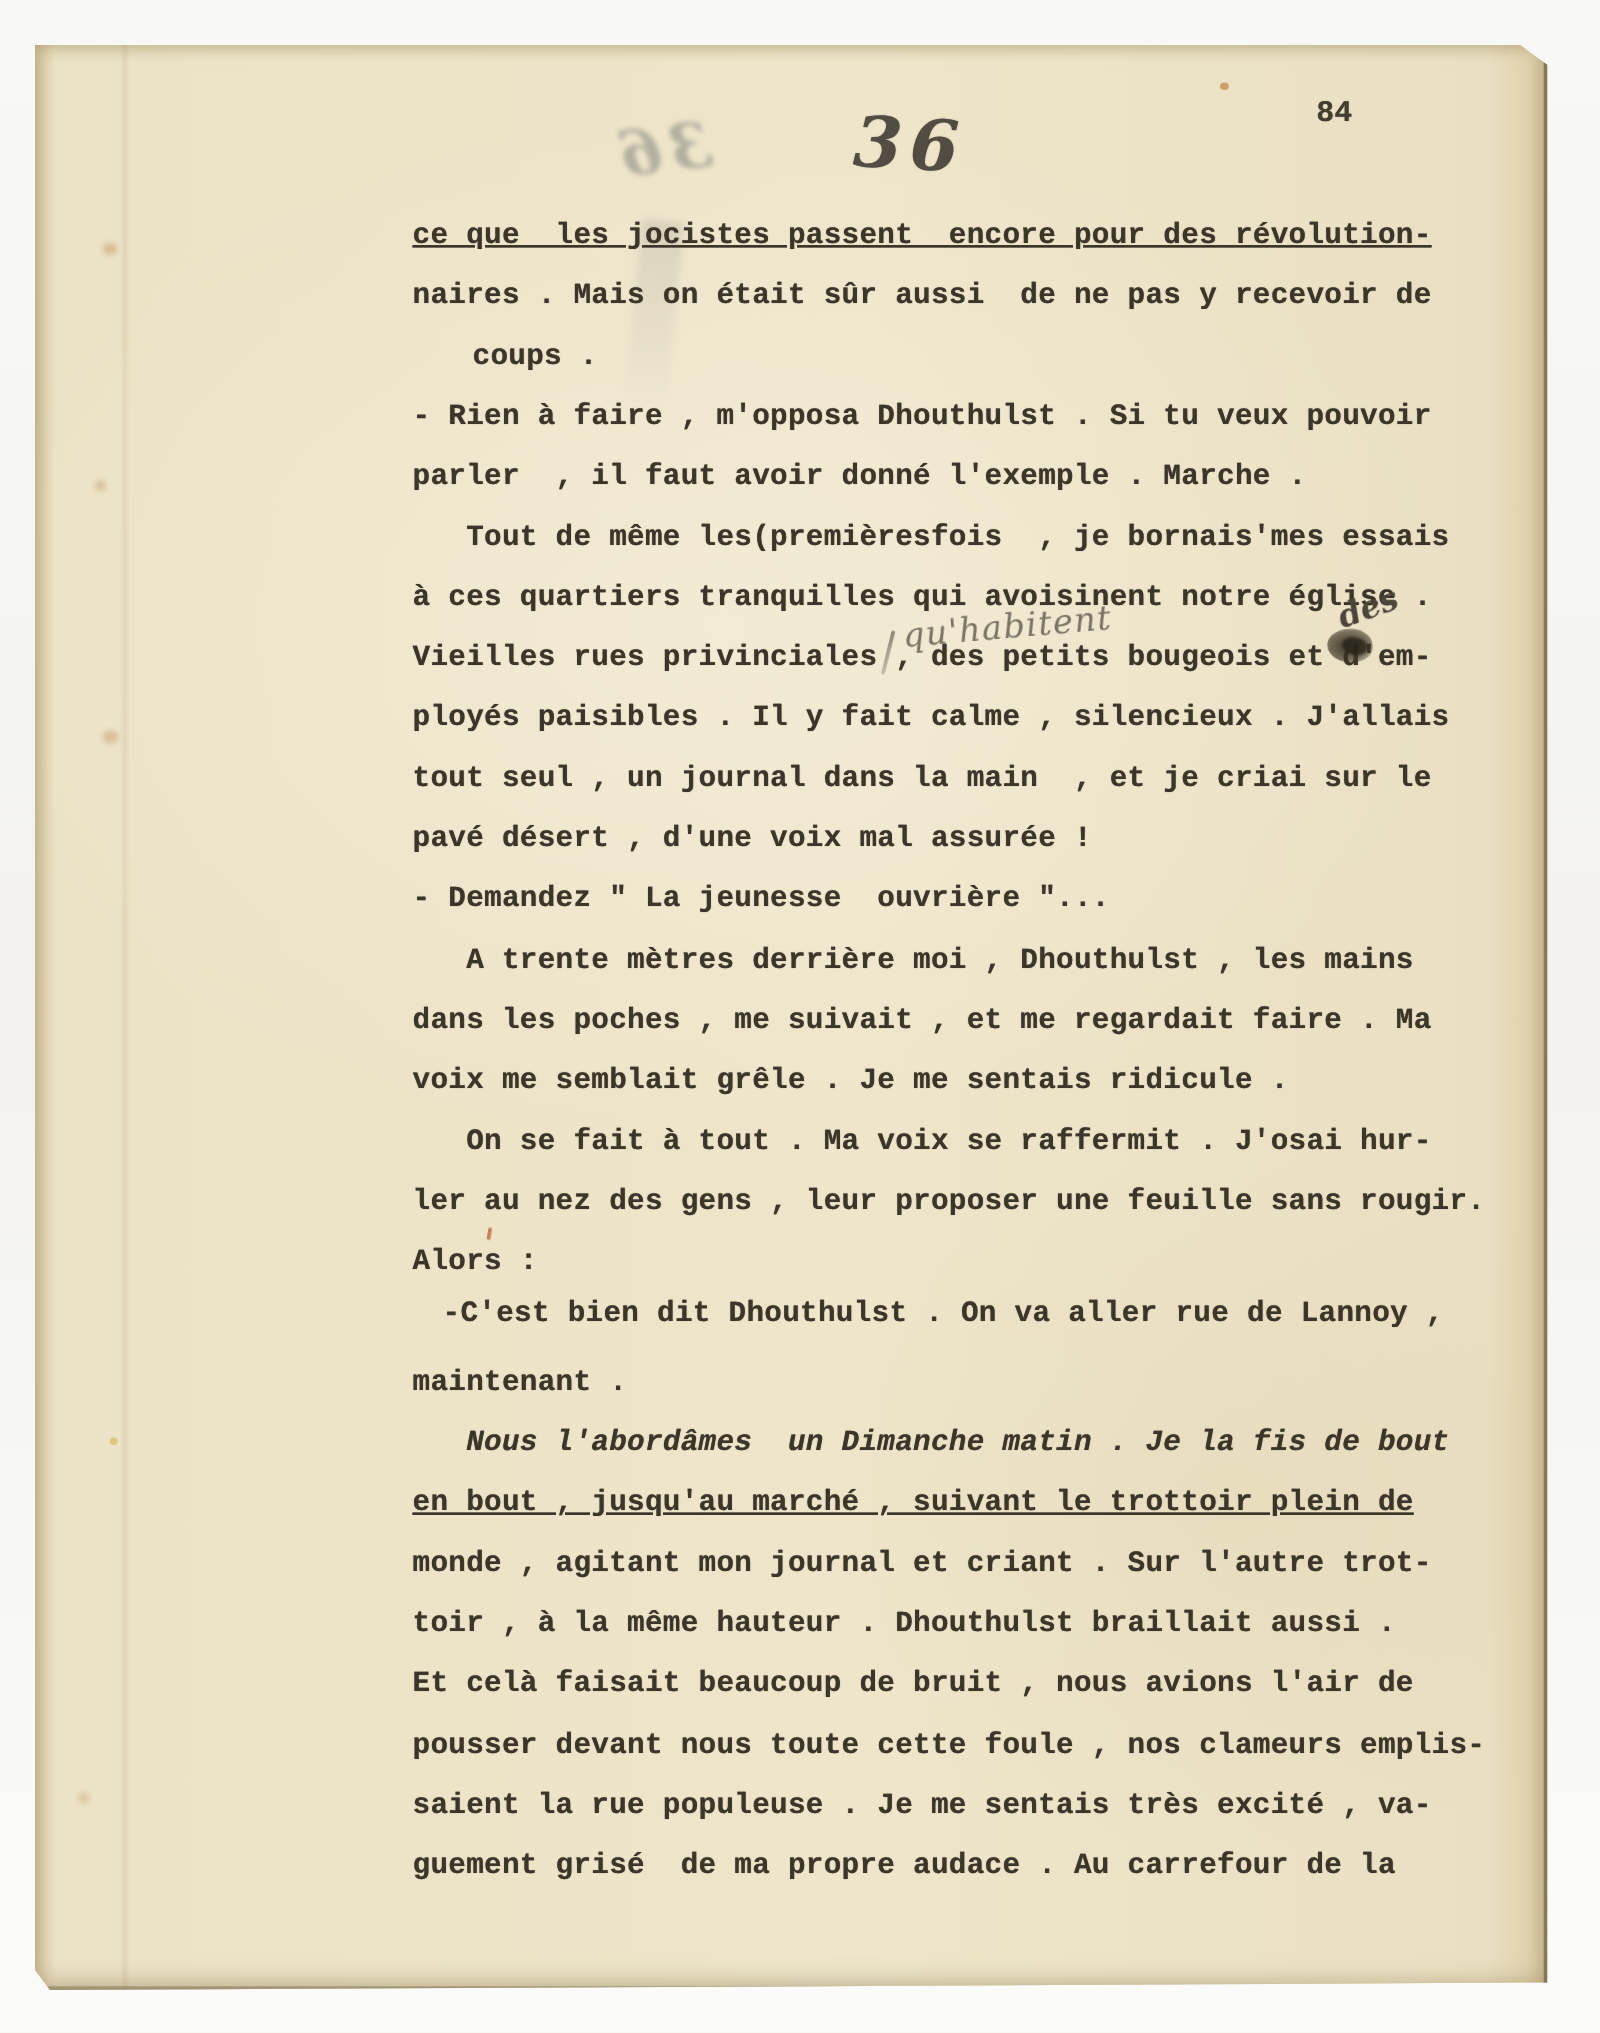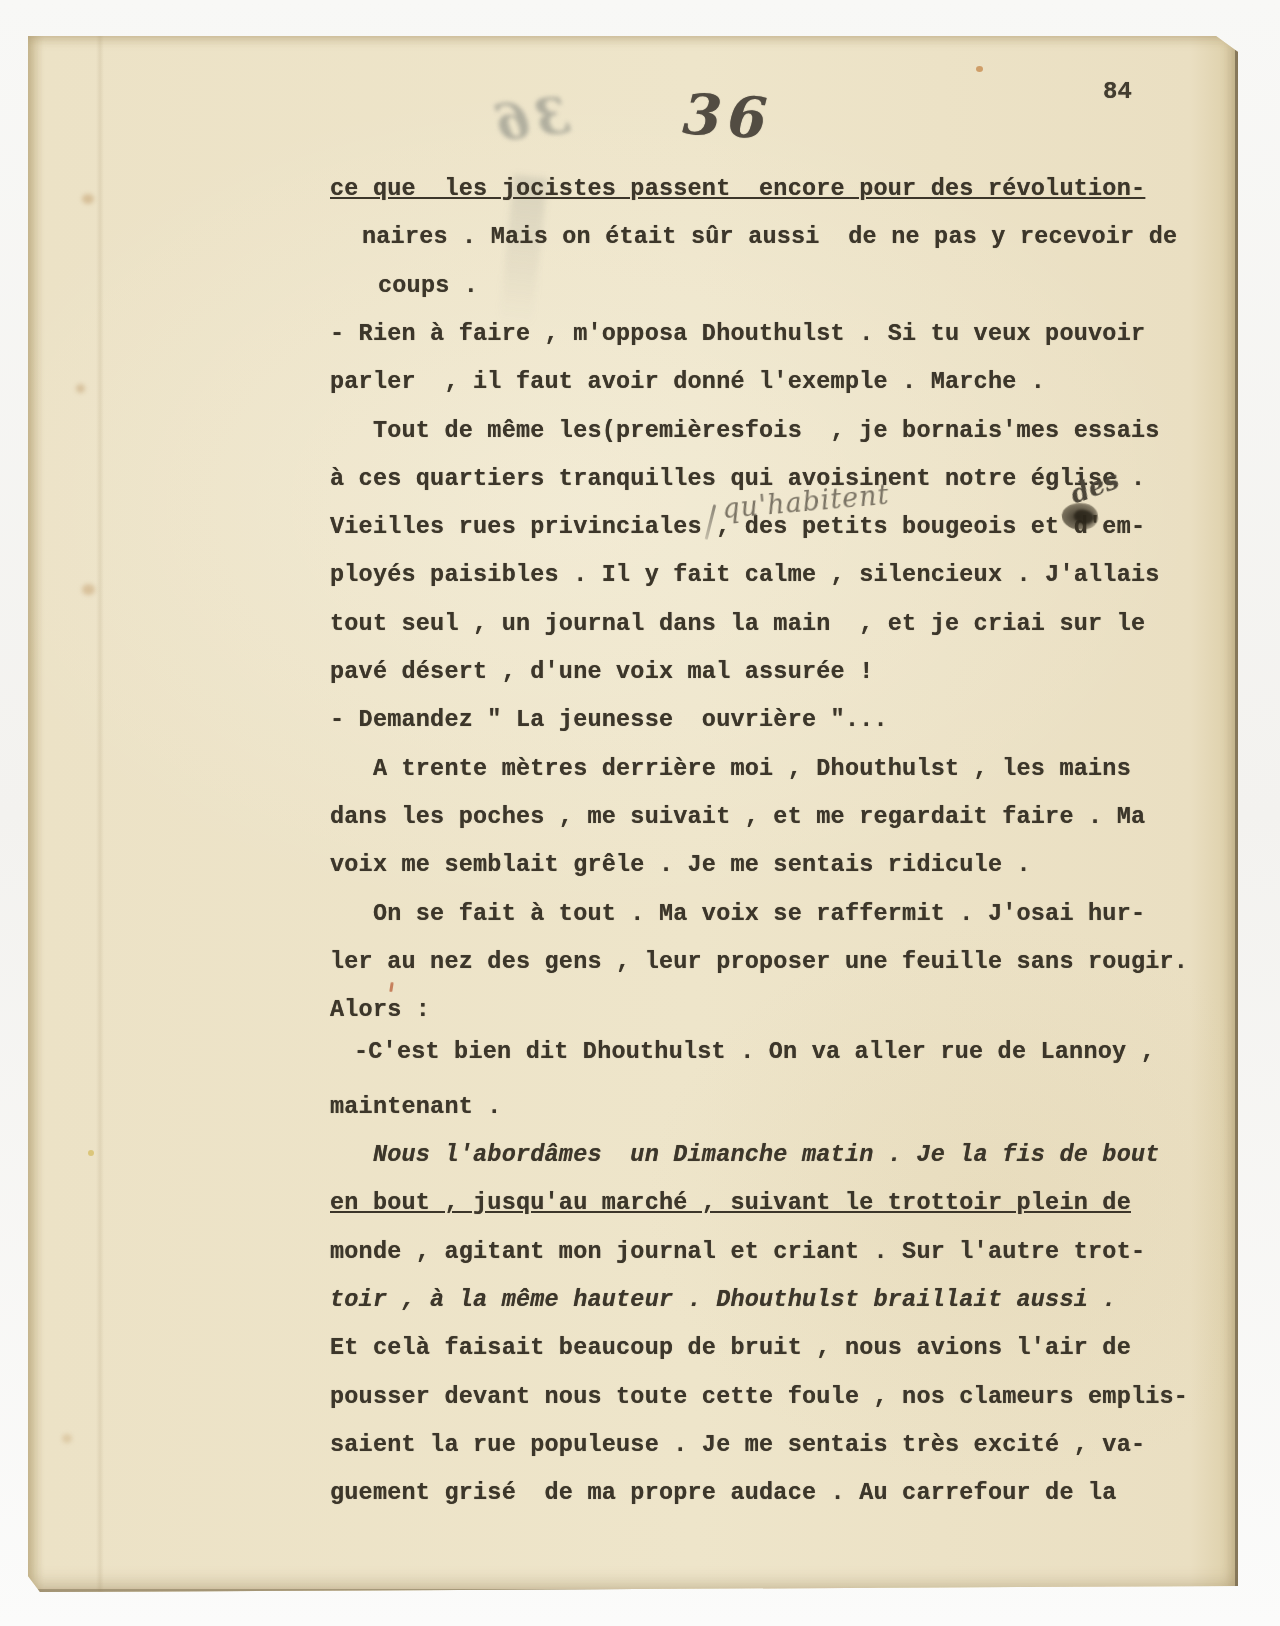--- a/index.html
+++ b/index.html
@@ -32,21 +32,21 @@
     background:linear-gradient(90deg,transparent,rgba(150,130,90,.14),transparent);}
   
   .typed-text{position:absolute;left:302px;top:138px;width:880px;}
   .typed-line{
     position:absolute;left:0;white-space:pre;
     font:bold 23.5px/30px "Liberation Mono","DejaVu Sans Mono",monospace;
     color:#3c362a;letter-spacing:.2px;
     text-shadow:0 0 .7px rgba(58,52,40,.75);
   }
   .page-number{
-    position:absolute;left:1075px;top:42px;
+    position:absolute;left:1025px;top:42px;
     font:bold 24px/28px "Liberation Mono","DejaVu Sans Mono",monospace;
     color:#433d30;text-shadow:0 0 .7px rgba(58,52,40,.7);text-align:center;
   }
   
   .hw-36{
     position:absolute;left:655px;top:52px;
     font:italic bold 56px/56px "DejaVu Serif",serif;
     color:#524c42;transform:rotate(3deg);letter-spacing:6px;
     text-shadow:0 0 1px rgba(80,74,64,.5);
   }
@@ -109,21 +109,21 @@
 
     <div class="page-number">84</div>
 
     <div class="ghost-36">36</div>
     <div class="ghost-smudge"></div>
 
     <div class="hw-36">36</div>
 
     <div class="typed-text">
         <div class="typed-line" style="top: 0px; text-decoration: underline;">ce que  les jocistes passent  encore pour des révolution-</div>
-        <div class="typed-line" style="top: 48.3px; margin-left: 32px;">naires . Mais on était sûr aussi  de ne pas y recevoir de</div>
+        <div class="typed-line" style="top: 48.3px;">naires . Mais on était sûr aussi  de ne pas y recevoir de</div>
         <div class="typed-line" style="top: 96.6px; margin-left: 48px;">coups .</div>
         <div class="typed-line" style="top: 144.9px;">- Rien à faire , m'opposa Dhouthulst . Si tu veux pouvoir</div>
         <div class="typed-line" style="top: 193.2px;">parler  , il faut avoir donné l'exemple . Marche .</div>
         <div class="typed-line" style="top: 241.5px;">   Tout de même les(premièresfois  , je bornais'mes essais</div>
         <div class="typed-line" style="top: 289.8px;">à ces quartiers tranquilles qui avoisinent notre église .</div>
         <div class="typed-line" style="top: 338.1px;">Vieilles rues privinciales , des petits bougeois et d'em-</div>
         <div class="typed-line" style="top: 386.4px;">ployés paisibles . Il y fait calme , silencieux . J'allais</div>
         <div class="typed-line" style="top: 434.7px;">tout seul , un journal dans la main  , et je criai sur le</div>
         <div class="typed-line" style="top: 483px;">pavé désert , d'une voix mal assurée !</div>
         <div class="typed-line" style="top: 531.3px;">- Demandez " La jeunesse  ouvrière "...</div>
@@ -131,21 +131,21 @@
         <div class="typed-line" style="top: 627.9px;">dans les poches , me suivait , et me regardait faire . Ma</div>
         <div class="typed-line" style="top: 676.2px;">voix me semblait grêle . Je me sentais ridicule .</div>
         <div class="typed-line" style="top: 724.5px; text-align: right;">   On se fait à tout . Ma voix se raffermit . J'osai hur-</div>
         <div class="typed-line" style="top: 772.8px;">ler au nez des gens , leur proposer une feuille sans rougir.</div>
         <div class="typed-line" style="top: 821.1px;">Alors :</div>
         <div class="typed-line" style="top: 863px; margin-left: 24px;">-C'est bien dit Dhouthulst . On va aller rue de Lannoy ,</div>
         <div class="typed-line" style="top: 917.7px;">maintenant .</div>
         <div class="typed-line" style="top: 966px; font-style: italic;">   Nous l'abordâmes  un Dimanche matin . Je la fis de bout</div>
         <div class="typed-line" style="top: 1014.3px; text-decoration: underline;">en bout , jusqu'au marché , suivant le trottoir plein de</div>
         <div class="typed-line" style="top: 1062.6px;">monde , agitant mon journal et criant . Sur l'autre trot-</div>
-        <div class="typed-line" style="top: 1110.9px; font-style: italic;">toir , à la même hauteur . Dhouthulst braillait aussi .</div>
+        <div class="typed-line" style="top: 1110.9px;">toir , à la même hauteur . Dhouthulst braillait aussi .</div>
         <div class="typed-line" style="top: 1159.2px;">Et celà faisait beaucoup de bruit , nous avions l'air de</div>
         <div class="typed-line" style="top: 1207.5px;">pousser devant nous toute cette foule , nos clameurs emplis-</div>
         <div class="typed-line" style="top: 1255.8px;">saient la rue populeuse . Je me sentais très excité , va-</div>
         <div class="typed-line" style="top: 1304.1px;">guement grisé  de ma propre audace . Au carrefour de la</div>
       </div>
 
     <div class="hw-inserted">qu'habitent</div>
     <div class="pencil-caret"></div>
     <div class="hw-replacement">des</div>
     <div class="ink-scribble"></div>

